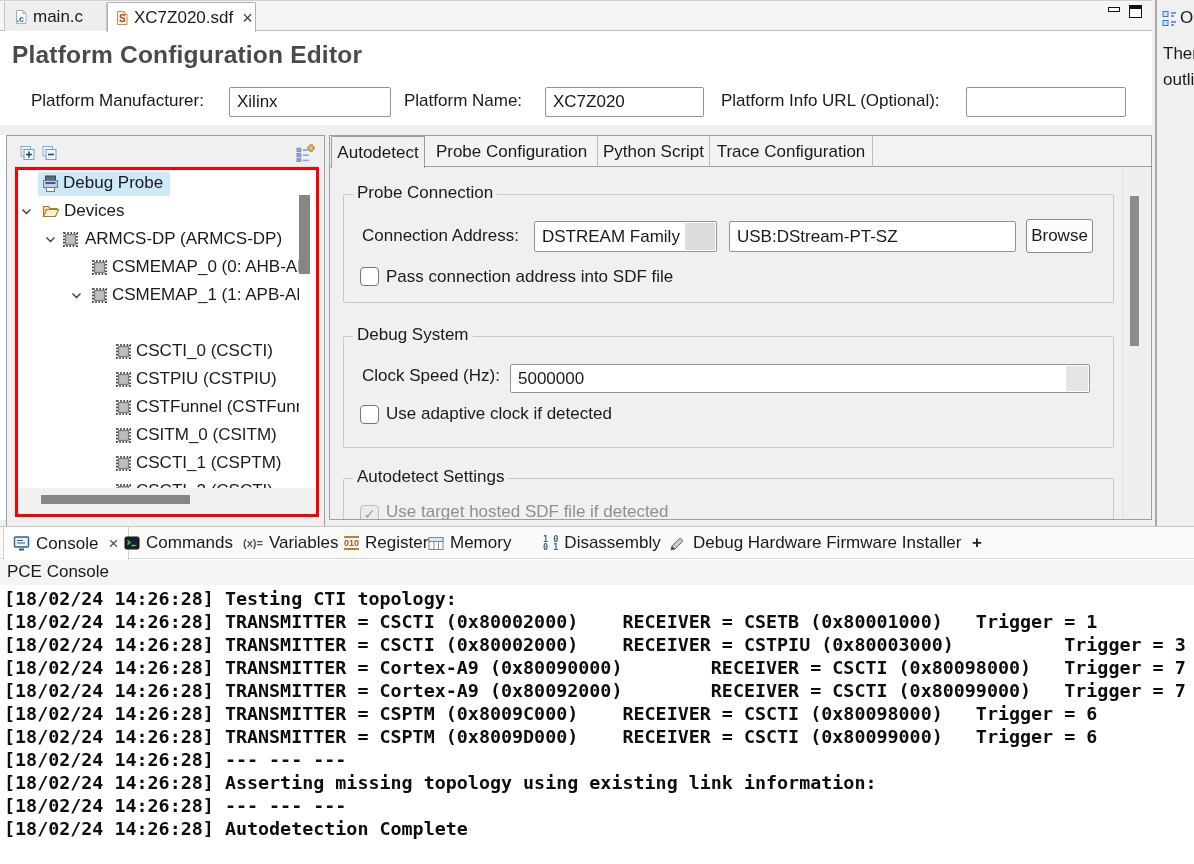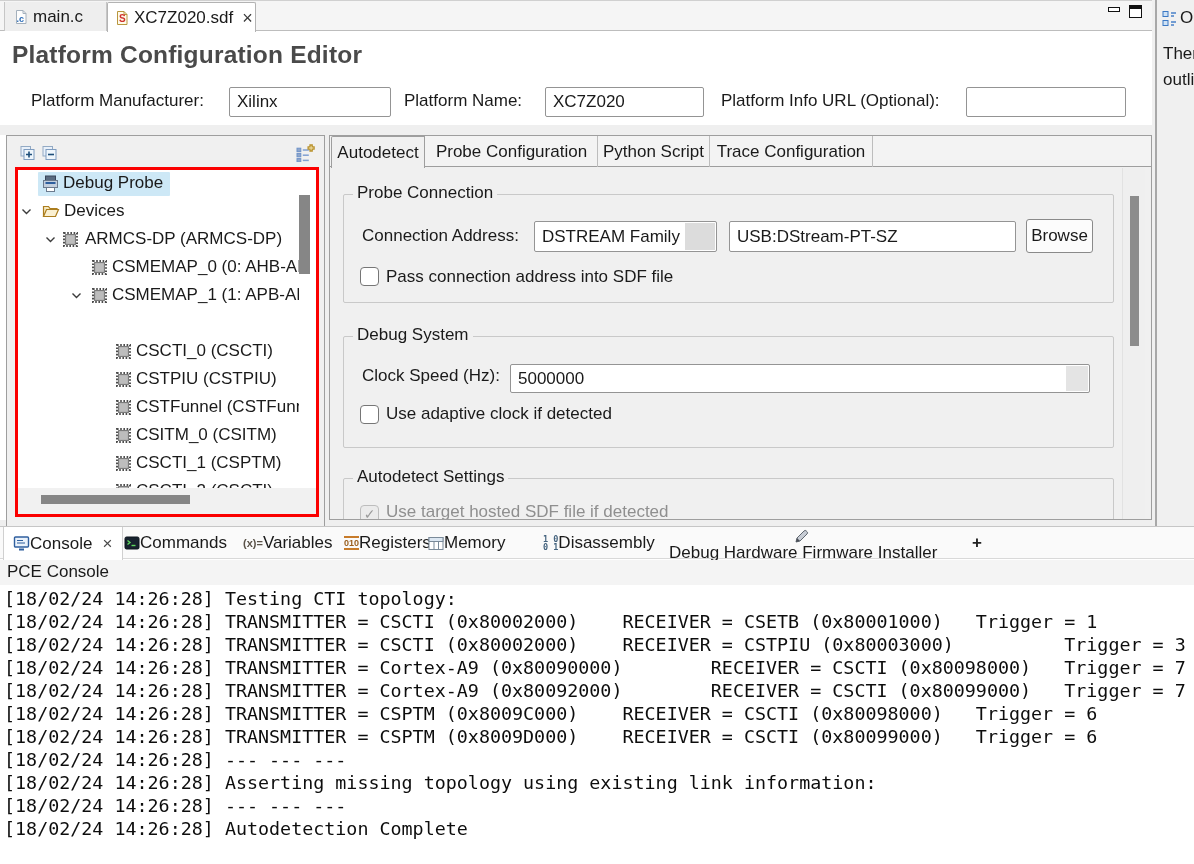--- a/index.html
+++ b/index.html
@@ -63,27 +63,27 @@
   
   #divider { left:1155px; top:0; width:2px; height:526px; background:#a8a8a8; }
   #outline { left:1157px; top:0; width:37px; height:526px; background:#f0f0f0; overflow:hidden; }
   #outline-title { position:absolute; left:23px; top:8px; font-size:17px; white-space:nowrap; }
   .outline-msg { position:absolute; left:6px; font-size:17px; white-space:nowrap; }
 
   
   #bottom-panel { left:0; top:526px; width:1194px; height:338px; background:#ffffff; border-top:1px solid #c6c6c6; }
   #btabbar { left:0; top:0; width:1194px; height:32px; background:#fafafa; border-bottom:1px solid #d9d9d9; }
   .btab { position:absolute; top:0; height:32px; display:flex; align-items:center; }
-  .btab .blabel { font-size:17px; white-space:nowrap; }
+  .btab .blabel { font-size:17px; margin-left:6px; white-space:nowrap; }
   #btab-console { left:3px; padding:0 10px 0 9px; background:#ffffff; border-left:1px solid #d0d0d0; border-right:1px solid #d0d0d0; height:33px; }
   .btab-close { margin-left:10px; font-size:17px; color:#4a4a4a; }
   #btab-plus { font-size:17px; color:#222; font-weight:bold; }
   #pce-row { left:0; top:33px; width:1194px; height:25px; background:#f4f4f4; }
   #pce-label { position:absolute; left:7px; top:2px; font-size:17px; }
-  #console-out { left:0; top:58px; width:1184px; height:280px; background:#ffffff; }
+  #console-out { left:0; top:58px; width:1184px; height:280px; background:#ffffff;font-weight:bold; }
   .cline { position:absolute; left:4px; white-space:pre; font-family:"DejaVu Sans Mono", monospace; font-size:18.35px; line-height:23px; color:#0d0d0d; }
 </style>
 </head>
 <body>
 
 <div class="abs" style="left:325px; top:135px; width:4px; height:385px; background:#efefef;"></div>
 <div class="abs" style="left:0; top:520px; width:1152px; height:6px; background:#efefef;"></div>
 <div class="abs" style="left:1152px; top:0; width:3px; height:526px; background:#f0f0f0;"></div>
 
 <div id="top-strip" class="abs">
@@ -385,21 +385,21 @@
             <path d="M1 5.5 h14 M6 1.5 v12 M10.5 1.5 v12" stroke="#7a8a99"></path>
             <rect x="1" y="1.5" width="14" height="4" fill="#dce7f2" stroke="#7a8a99"></rect>
           </svg>
         </span>
       <span class="blabel">Memory</span>
     </div>
     <div class="btab" style="left:543px;">
       <span style="font-size:8.5px; font-weight:bold; color:#44637e; font-family:'DejaVu Sans Mono',monospace; line-height:8px; text-align:center;">1 0<br>0 1</span>
       <span class="blabel">Disassembly</span>
     </div>
-    <div class="btab" style="left:669px;flex-direction:column;">
+    <div class="btab" style="left:669px;">
       <span>
           <svg width="18" height="16" viewBox="0 0 18 16">
             <path d="M3 11 L10 4 a1.6 1.6 0 0 1 2.3 0 L13 4.7 a1.6 1.6 0 0 1 0 2.3 L6 14 l-4 1 z" fill="#c7ccd4" stroke="#5f6770"></path>
             <path d="M3 11 L6 14 l-4 1 z" fill="#4a4f57"></path>
           </svg>
         </span>
       <span class="blabel">Debug Hardware Firmware Installer</span>
     </div>
     <div class="btab" style="left:972px;" id="btab-plus">+</div>
   </div>

